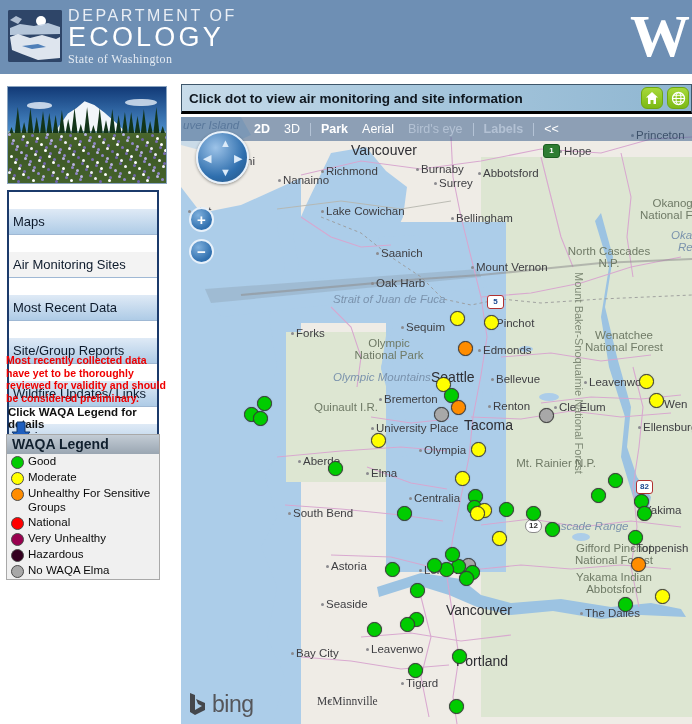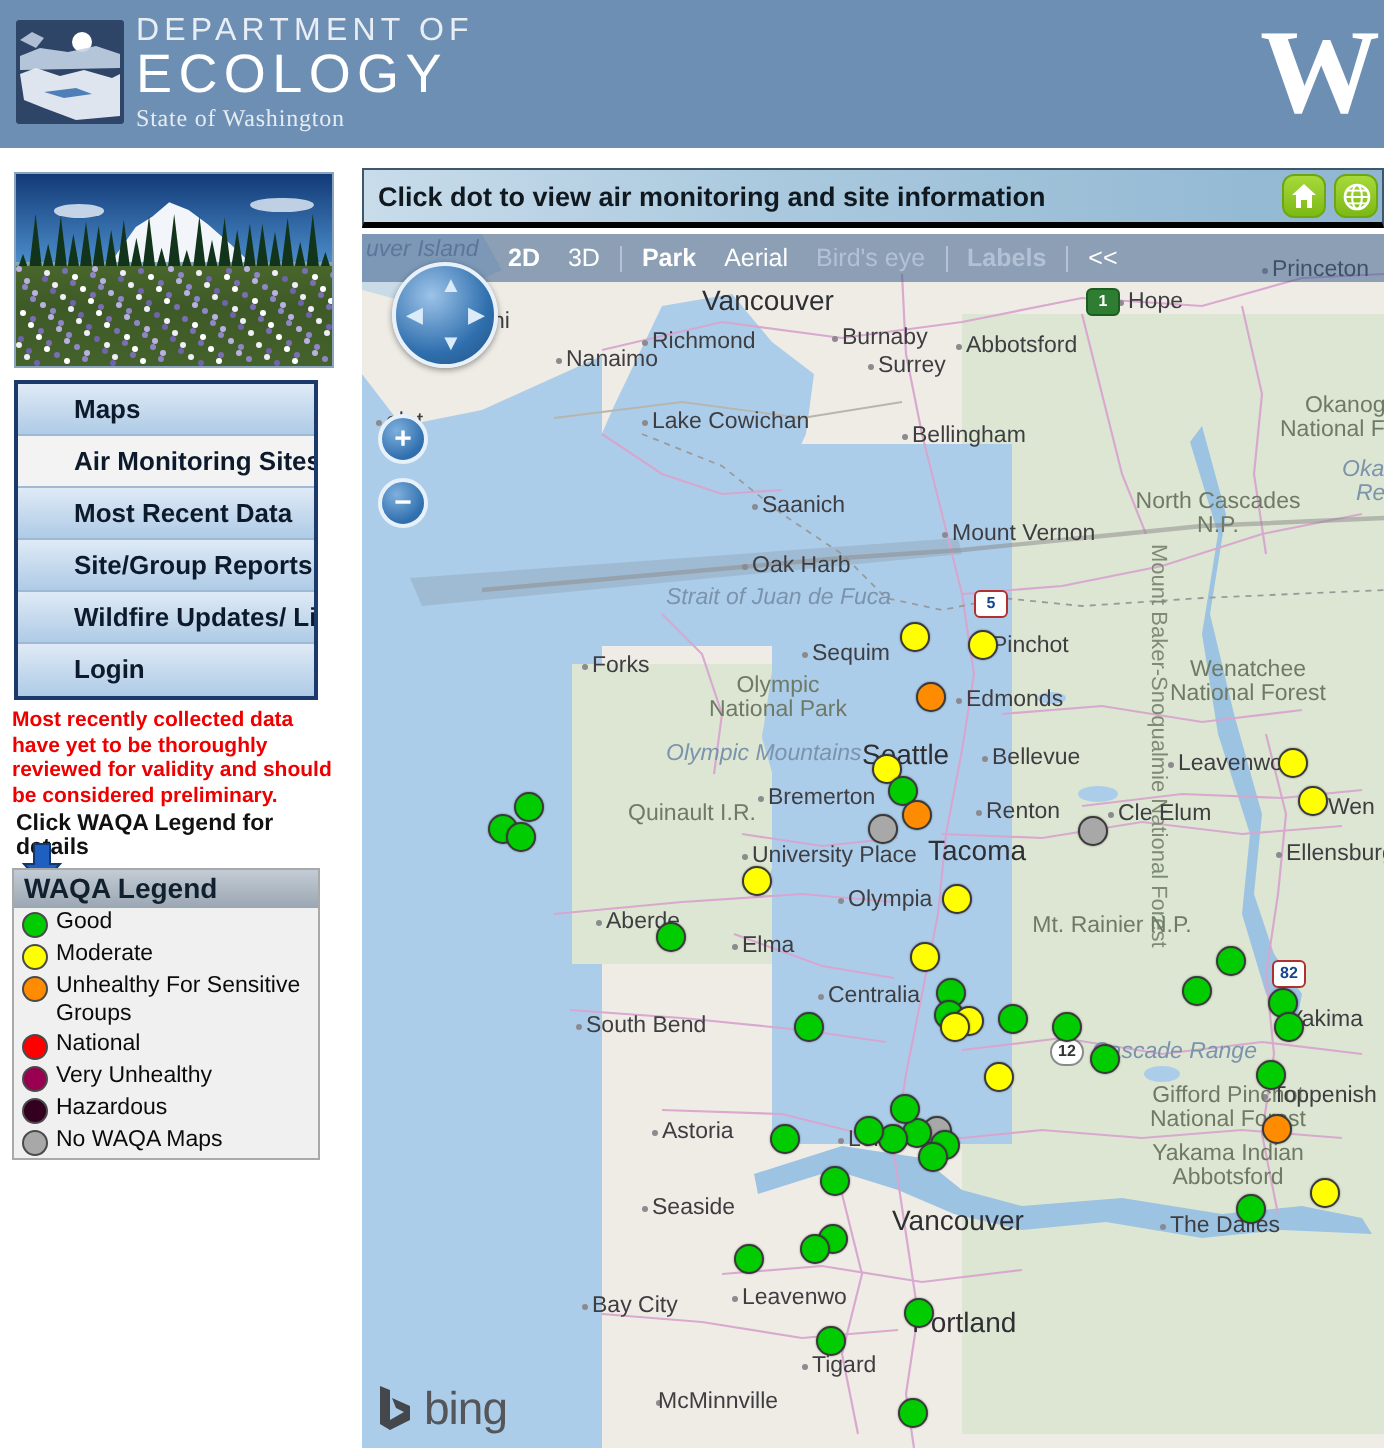--- a/index.html
+++ b/index.html
@@ -78,25 +78,25 @@
   }
   #hero-photo .meadow i {
     position:absolute; width:3px; height:3px; border-radius:50%;
   }
   #nav-menu {
     position:absolute; left:7px; top:116px; width:152px;
     border:2px solid #1b3a6b;
   }
   .nav-item {
     height:26px; line-height:26px;
-    padding-left:28px;
-    font-size:13px; font-weight:bold; color:#0d1a2b;
+    padding-left:4px;
+    font-size:13px; font-weight:normal; color:#0d1a2b;
     border-bottom:1px solid #9fb8d4;
     background:linear-gradient(#dfeaf6, #aecbe6);
-    cursor:pointer; white-space:nowrap; overflow:hidden;
+    cursor:pointer; white-space:nowrap; overflow:hidden;margin-top:17px;
   }
   .nav-item:last-child { border-bottom:none; }
   .nav-item.pale { background:#f3f3f3; }
   #disclaimer {
     position:absolute; left:6px; top:280px; width:160px;
     font-size:10.5px; font-weight:bold; line-height:12.5px;
     color:#ef0000;
   }
   #legend-hint {
     position:absolute; left:8px; top:332px; width:165px;
@@ -572,21 +572,21 @@
         <div class="legend-row">
           <span class="legend-dot" style="background: rgb(153, 0, 79);"></span>
           <span class="legend-label">Very Unhealthy</span>
         </div>
         <div class="legend-row">
           <span class="legend-dot" style="background: rgb(51, 0, 31);"></span>
           <span class="legend-label">Hazardous</span>
         </div>
         <div class="legend-row">
           <span class="legend-dot" style="background: rgb(168, 168, 168);"></span>
-          <span class="legend-label">No WAQA Maps</span>
+          <span class="legend-label">No WAQA Elma</span>
         </div>
       </div>
   </div>
 </div>
 
 <div id="map-panel">
 
   <div id="map-titlebar">
     <div id="map-title">Click dot to view air monitoring and site information</div>
     <div id="map-title-icons">
@@ -774,21 +774,21 @@
         <div class="mlabel big" style="left: 265px; top: 485px;">Vancouver</div>
         <div class="mlabel city" style="left: 404px; top: 490px;">The Dalles</div>
         <div class="mdotcity" style="left: 399px; top: 495px;"></div>
         <div class="mlabel city" style="left: 115px; top: 530px;">Bay City</div>
         <div class="mdotcity" style="left: 110px; top: 535px;"></div>
         <div class="mlabel city" style="left: 190px; top: 526px;">Leavenwo</div>
         <div class="mdotcity" style="left: 185px; top: 531px;"></div>
         <div class="mlabel big" style="left: 275px; top: 536px;">Portland</div>
         <div class="mlabel city" style="left: 225px; top: 560px;">Tigard</div>
         <div class="mdotcity" style="left: 220px; top: 565px;"></div>
-        <div class="mlabel city" style="left: 148px; top: 578px;">McMinnville</div>
+        <div class="mlabel city" style="left: 136px; top: 578px; font-family: Liberation Serif, serif;">McMinnville</div>
         <div class="mdotcity" style="left: 147px; top: 583px;"></div>
       </div>
 
     <div id="map-shield-layer">
         <div class="shield i" style="left: 306px; top: 178px;">5</div>
         <div class="shield i" style="left: 455px; top: 363px;">82</div>
         <div class="shield us" style="left: 344px; top: 402px;">12</div>
         <div class="shield i" style="left: 362px; top: 27px; background: rgb(46, 125, 50); color: rgb(255, 255, 255); border-color: rgb(27, 94, 32);">1</div>
       </div>
 

